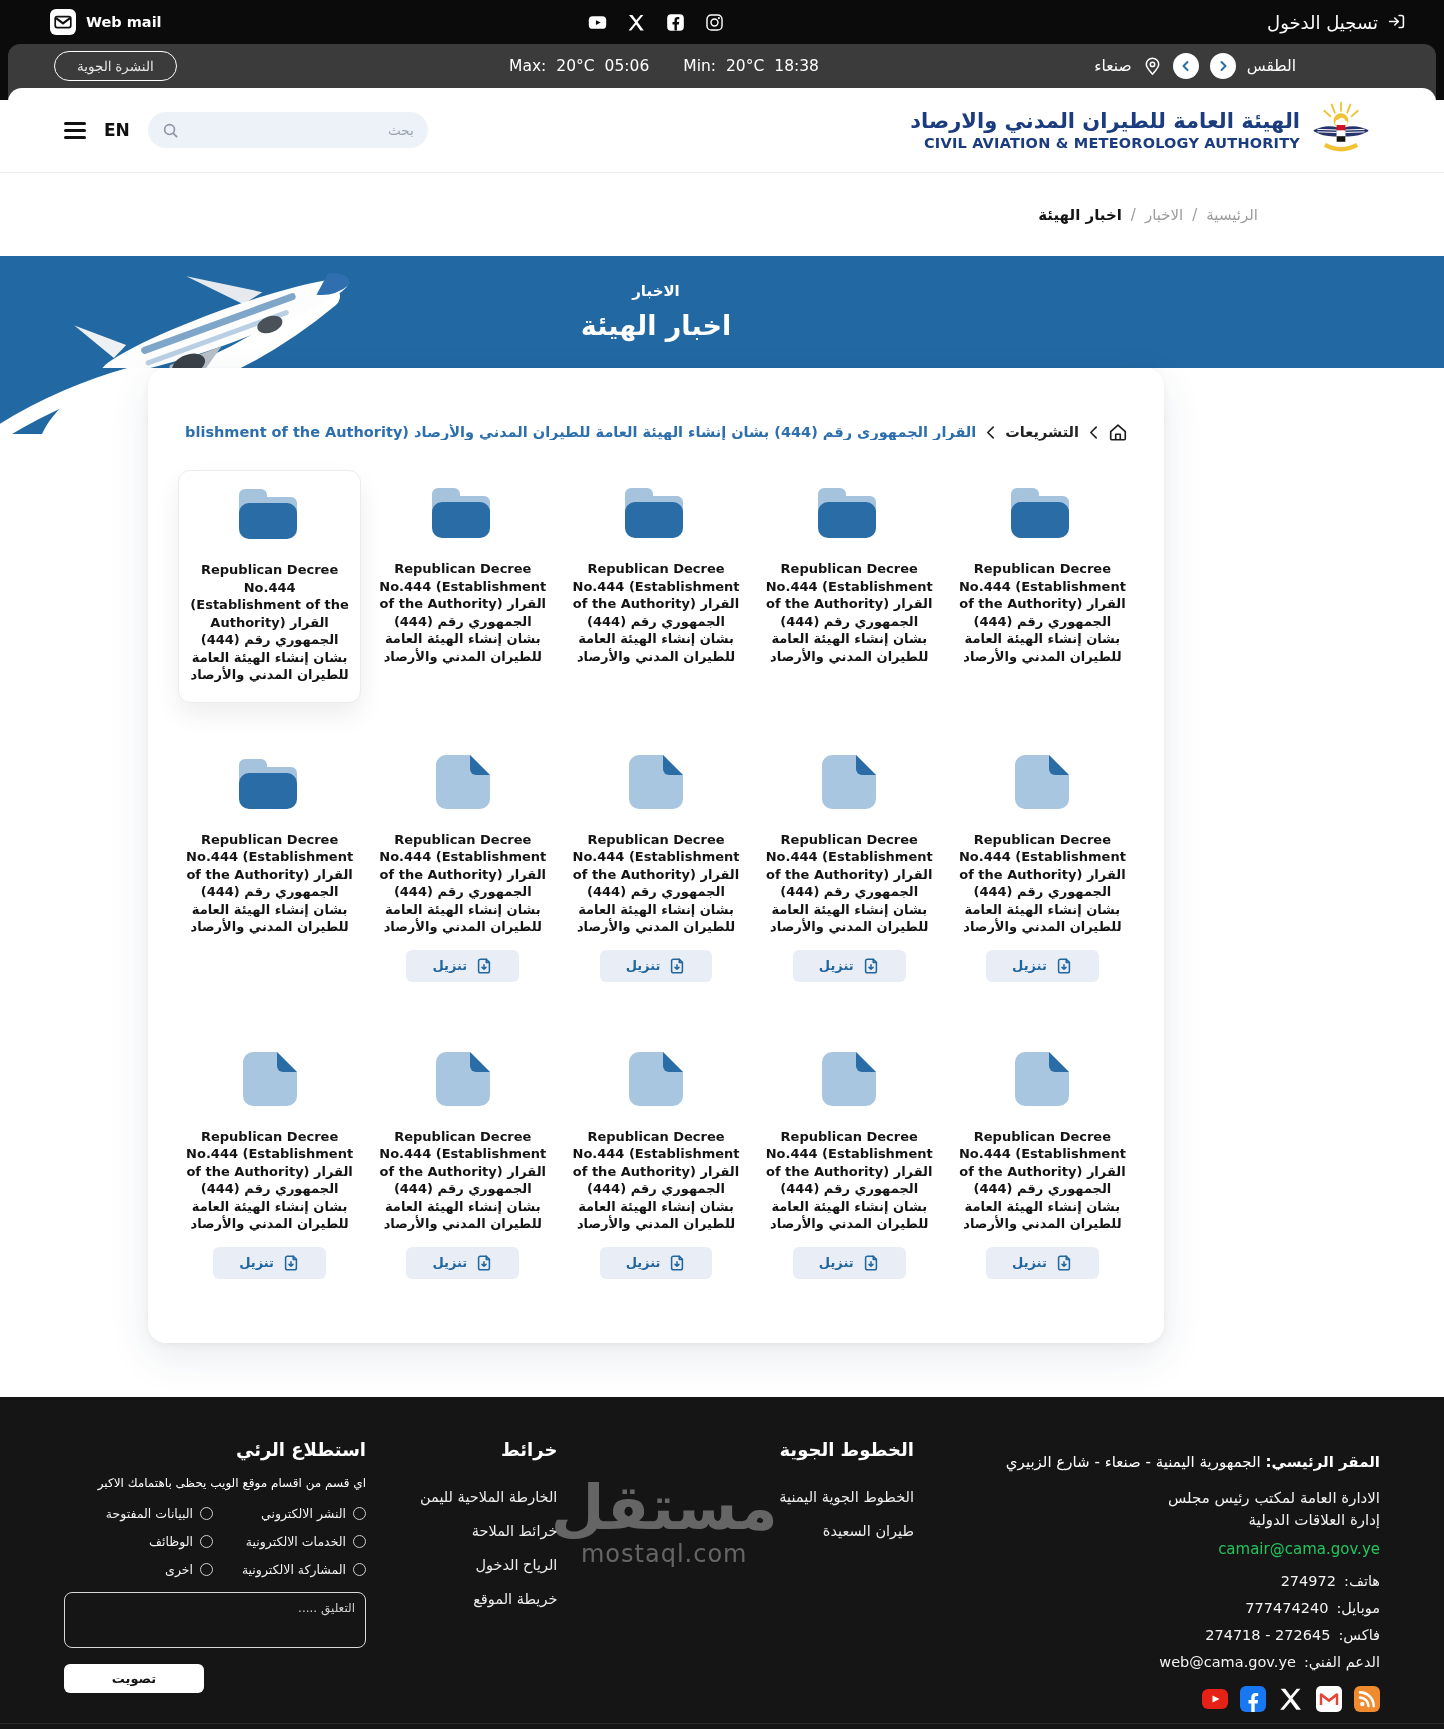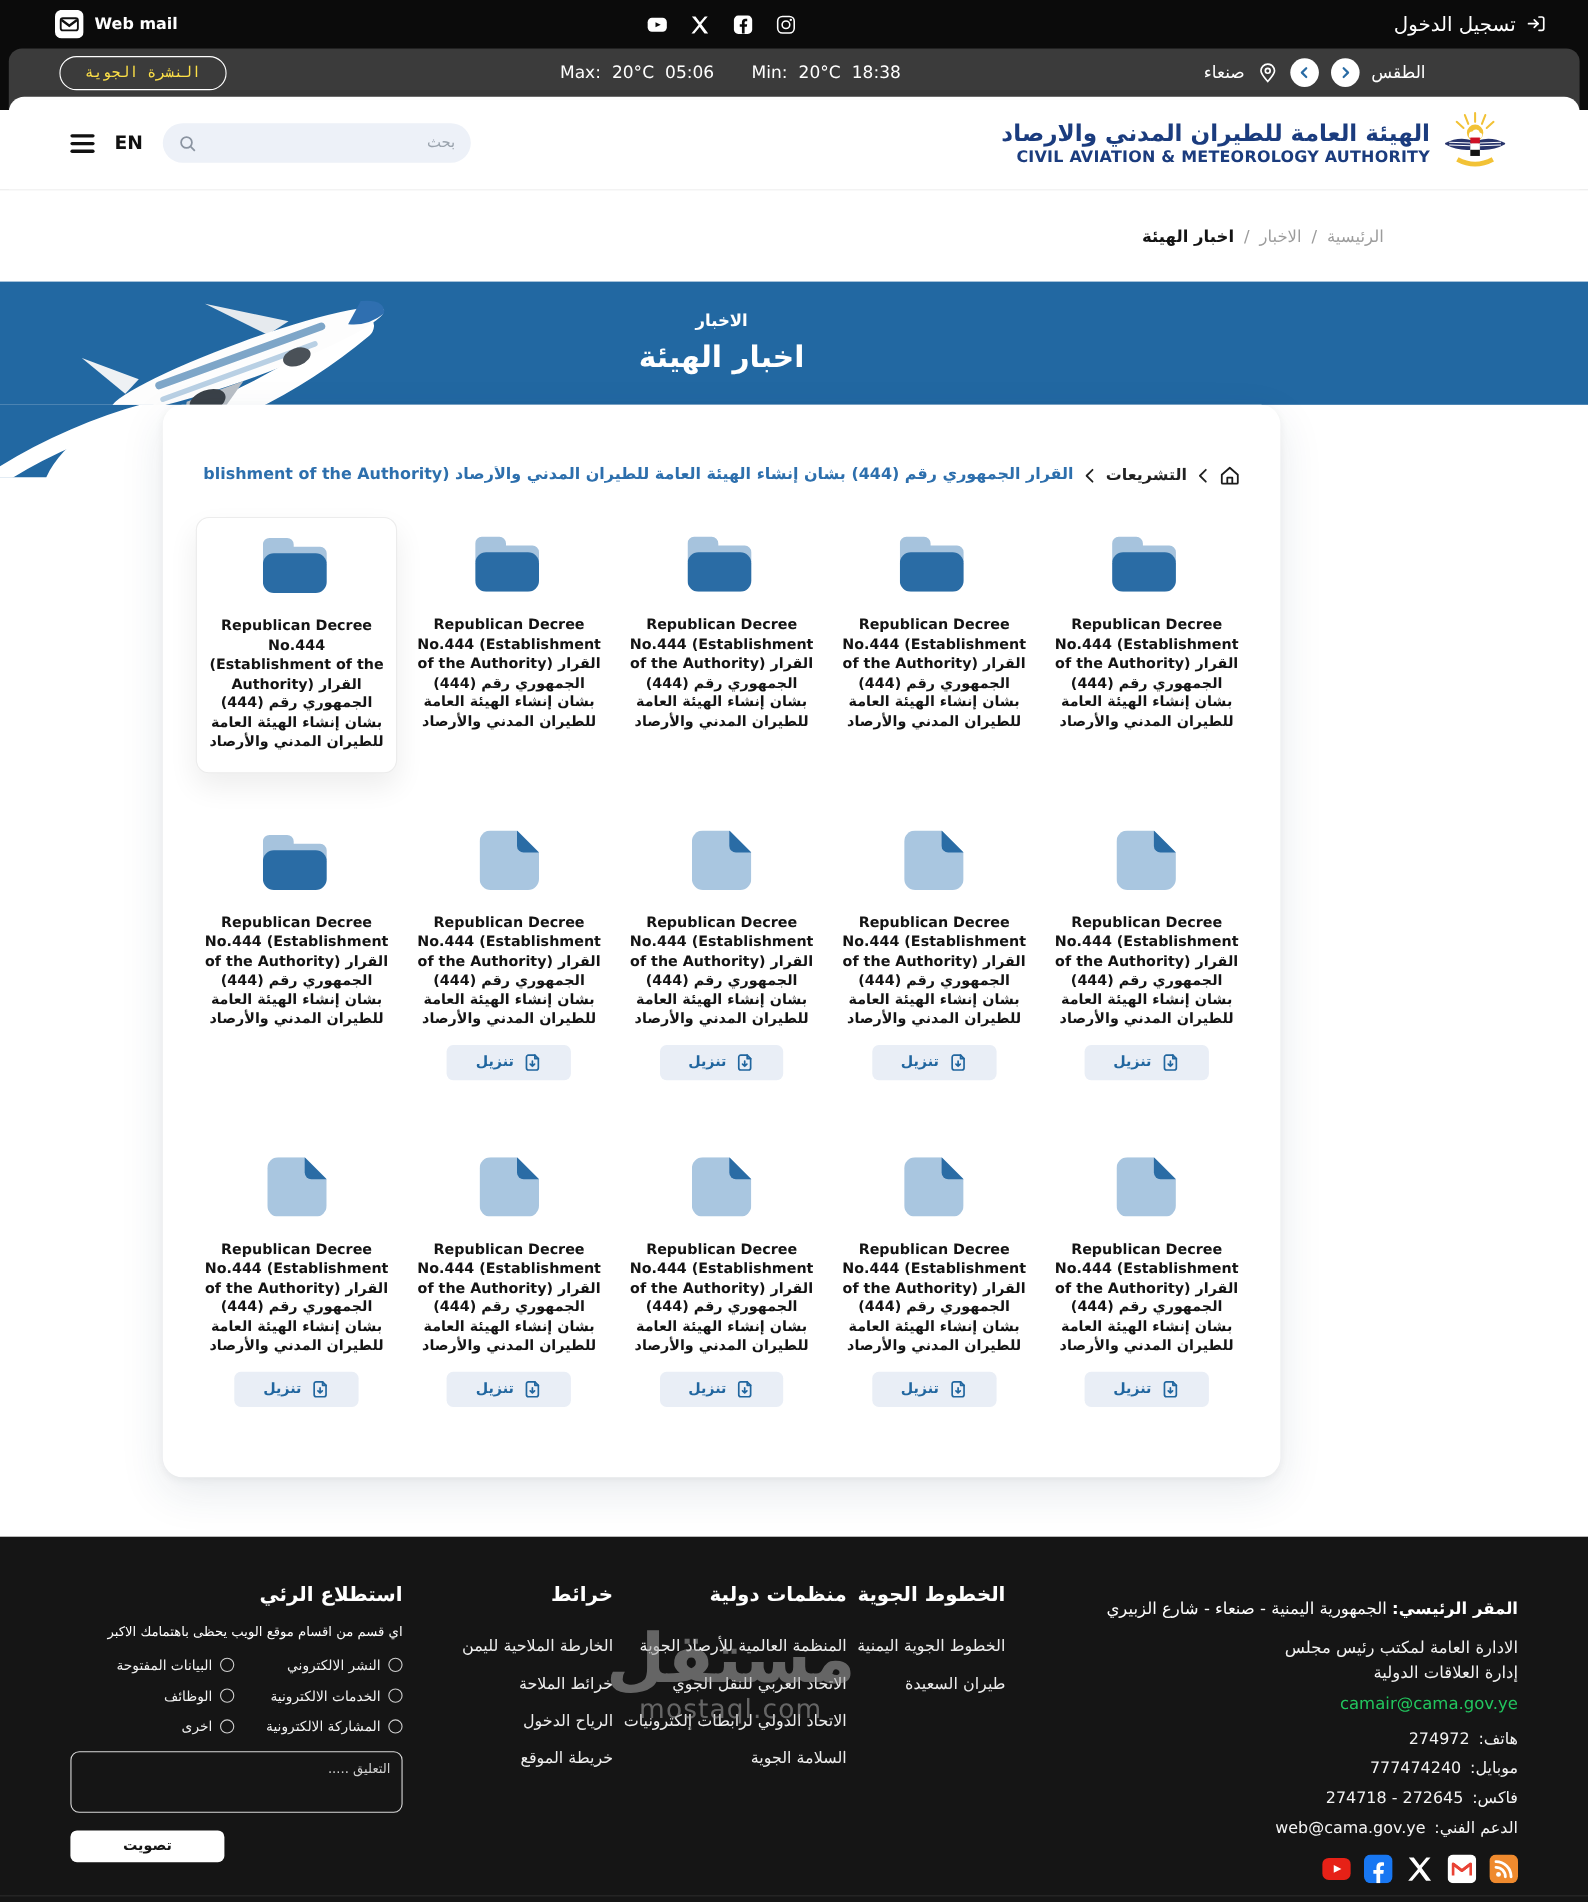--- a/index.html
+++ b/index.html
@@ -21,22 +21,22 @@
   .sicon svg{ width:100%; height:100%; }
   .tb-login{ display:flex; align-items:flex-start; gap:9px; font-size:18px; }
   .ic18{ width:19px; height:19px; display:inline-flex; }
   .ic18 svg{ width:100%; height:100%; }
   .ic26{ width:26px; height:26px; display:inline-flex; }
   .ic26 svg{ width:100%; height:100%; }
 
   .wwrap{ margin:0 8px; background:#3b3b3b; border-radius:12px 12px 0 0; height:56px; }
   .wbar{ height:44px; display:flex; align-items:center; justify-content:space-between;
     padding:0 140px 0 46px; color:#fff; position:relative; }
-  .bulletin{ border:1.5px solid #fff; background:transparent; color:#fde047; border-radius:17px;
-    padding:6px 22px; font-size:13.5px; font-family:Liberation Mono, monospace; }
+  .bulletin{ border:1.5px solid #fff; background:transparent; color:#e5e5e5; border-radius:17px;
+    padding:6px 22px; font-size:13.5px; font-family:Liberation Sans, sans-serif; }
   .wcenter{ position:absolute; left:148px; width:1016px; display:flex; justify-content:center;
     gap:34px; font-size:15.5px; align-items:center; }
   .wstat{ display:flex; gap:10px; align-items:center; }
   .wright{ display:flex; align-items:center; gap:11px; font-size:15.5px; }
   .navbtn{ width:26px; height:26px; border-radius:50%; background:#fff; border:none;
     display:inline-flex; align-items:center; justify-content:center; }
   .navbtn svg{ width:12px; height:12px; }
 
   
   .hdr{ margin:-12px 8px 0; background:#fff; border-radius:14px 14px 0 0; height:84px;
@@ -624,29 +624,20 @@
 
     <div class="flinks" data-interactable="false">
         <div class="fcol" data-interactable="false">
           <h4 data-interactable="false">الخطوط الجوية</h4>
           <ul>
             <li data-interactable="true">الخطوط الجوية اليمنية</li>
             <li data-interactable="true">طيران السعيدة</li>
           </ul>
         </div>
         <div class="fcol" data-interactable="false">
-          <h4 data-interactable="false">منظمات دولية</h4>
-          <ul>
-            <li data-interactable="true">المنظمة العالمية للأرصاد الجوية</li>
-            <li data-interactable="true">الاتحاد العربي للنقل الجوي</li>
-            <li data-interactable="true">الاتحاد الدولي لرابطات إلكترونيات</li>
-            <li data-interactable="true">السلامة الجوية</li>
-          </ul>
-        </div>
-        <div class="fcol" data-interactable="false">
           <h4 data-interactable="false">خرائط</h4>
           <ul>
             <li data-interactable="true">الخارطة الملاحية لليمن</li>
             <li data-interactable="true">خرائط الملاحة</li>
             <li data-interactable="true">الرياح الدخول</li>
             <li data-interactable="true">خريطة الموقع</li>
           </ul>
         </div>
       </div>
 

